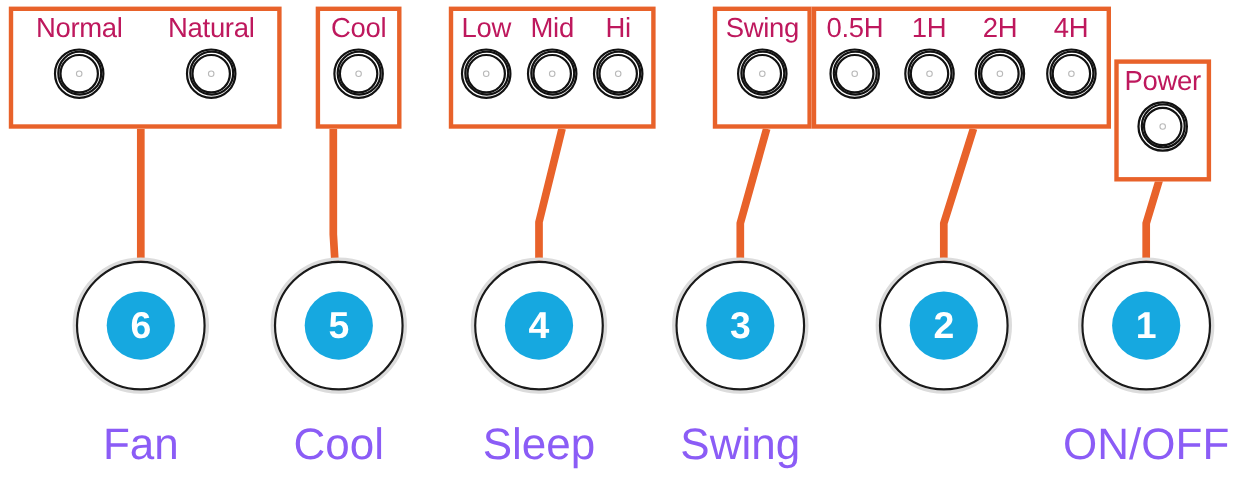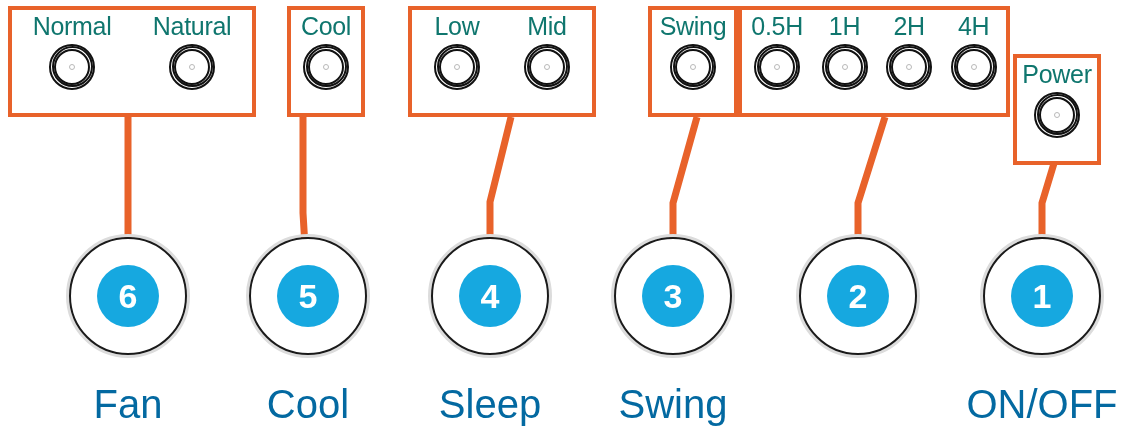--- a/index.html
+++ b/index.html
@@ -27,21 +27,21 @@
   }
   .knob-cell{
     display:flex;
     flex-direction:column;
     align-items:center;
     justify-content:flex-start;
   }
   .knob-label{
     font-size:25px;
     line-height:26px;
-    color:#0f766e;
+    color:#be185d;
     white-space:nowrap;
     font-family:"Liberation Sans", sans-serif;
     letter-spacing:-0.3px;
   }
   .knob{
     position:relative;
     width:46px;height:46px;
     margin-top:5px;
   }
   .knob .ring{
@@ -100,21 +100,21 @@
     align-items:center;
     justify-content:center;
     font-size:34px;
     font-weight:bold;
     font-family:"Liberation Sans", sans-serif;
   }
   .btn-caption{
     position:absolute;
     text-align:center;
     font-size:40px;
-    color:#0369a1;
+    color:#8b5cf6;
     white-space:nowrap;
     font-family:"Liberation Sans", sans-serif;
     top:382px;
   }
 </style>
 </head>
 <body>
 
 <div id="stage">
 
@@ -183,20 +183,29 @@
       </div>
       <div class="knob-cell">
         <span class="knob-label">Mid</span>
         <span class="knob">
           <span class="ring r1"></span>
             <span class="ring r2"></span>
             <span class="ring r3"></span>
             <span class="dot"></span>
         </span>
       </div>
+      <div class="knob-cell">
+        <span class="knob-label">Hi</span>
+        <span class="knob">
+          <span class="ring r1"></span>
+            <span class="ring r2"></span>
+            <span class="ring r3"></span>
+            <span class="dot"></span>
+        </span>
+      </div>
     </div>
   </div>
 
   <div class="group-box" style="left:648px;top:6px;width:90px;height:111px;">
     <div class="knob-row" style="top:3px;">
       <div class="knob-cell">
         <span class="knob-label">Swing</span>
         <span class="knob">
           <span class="ring r1"></span>
             <span class="ring r2"></span>

